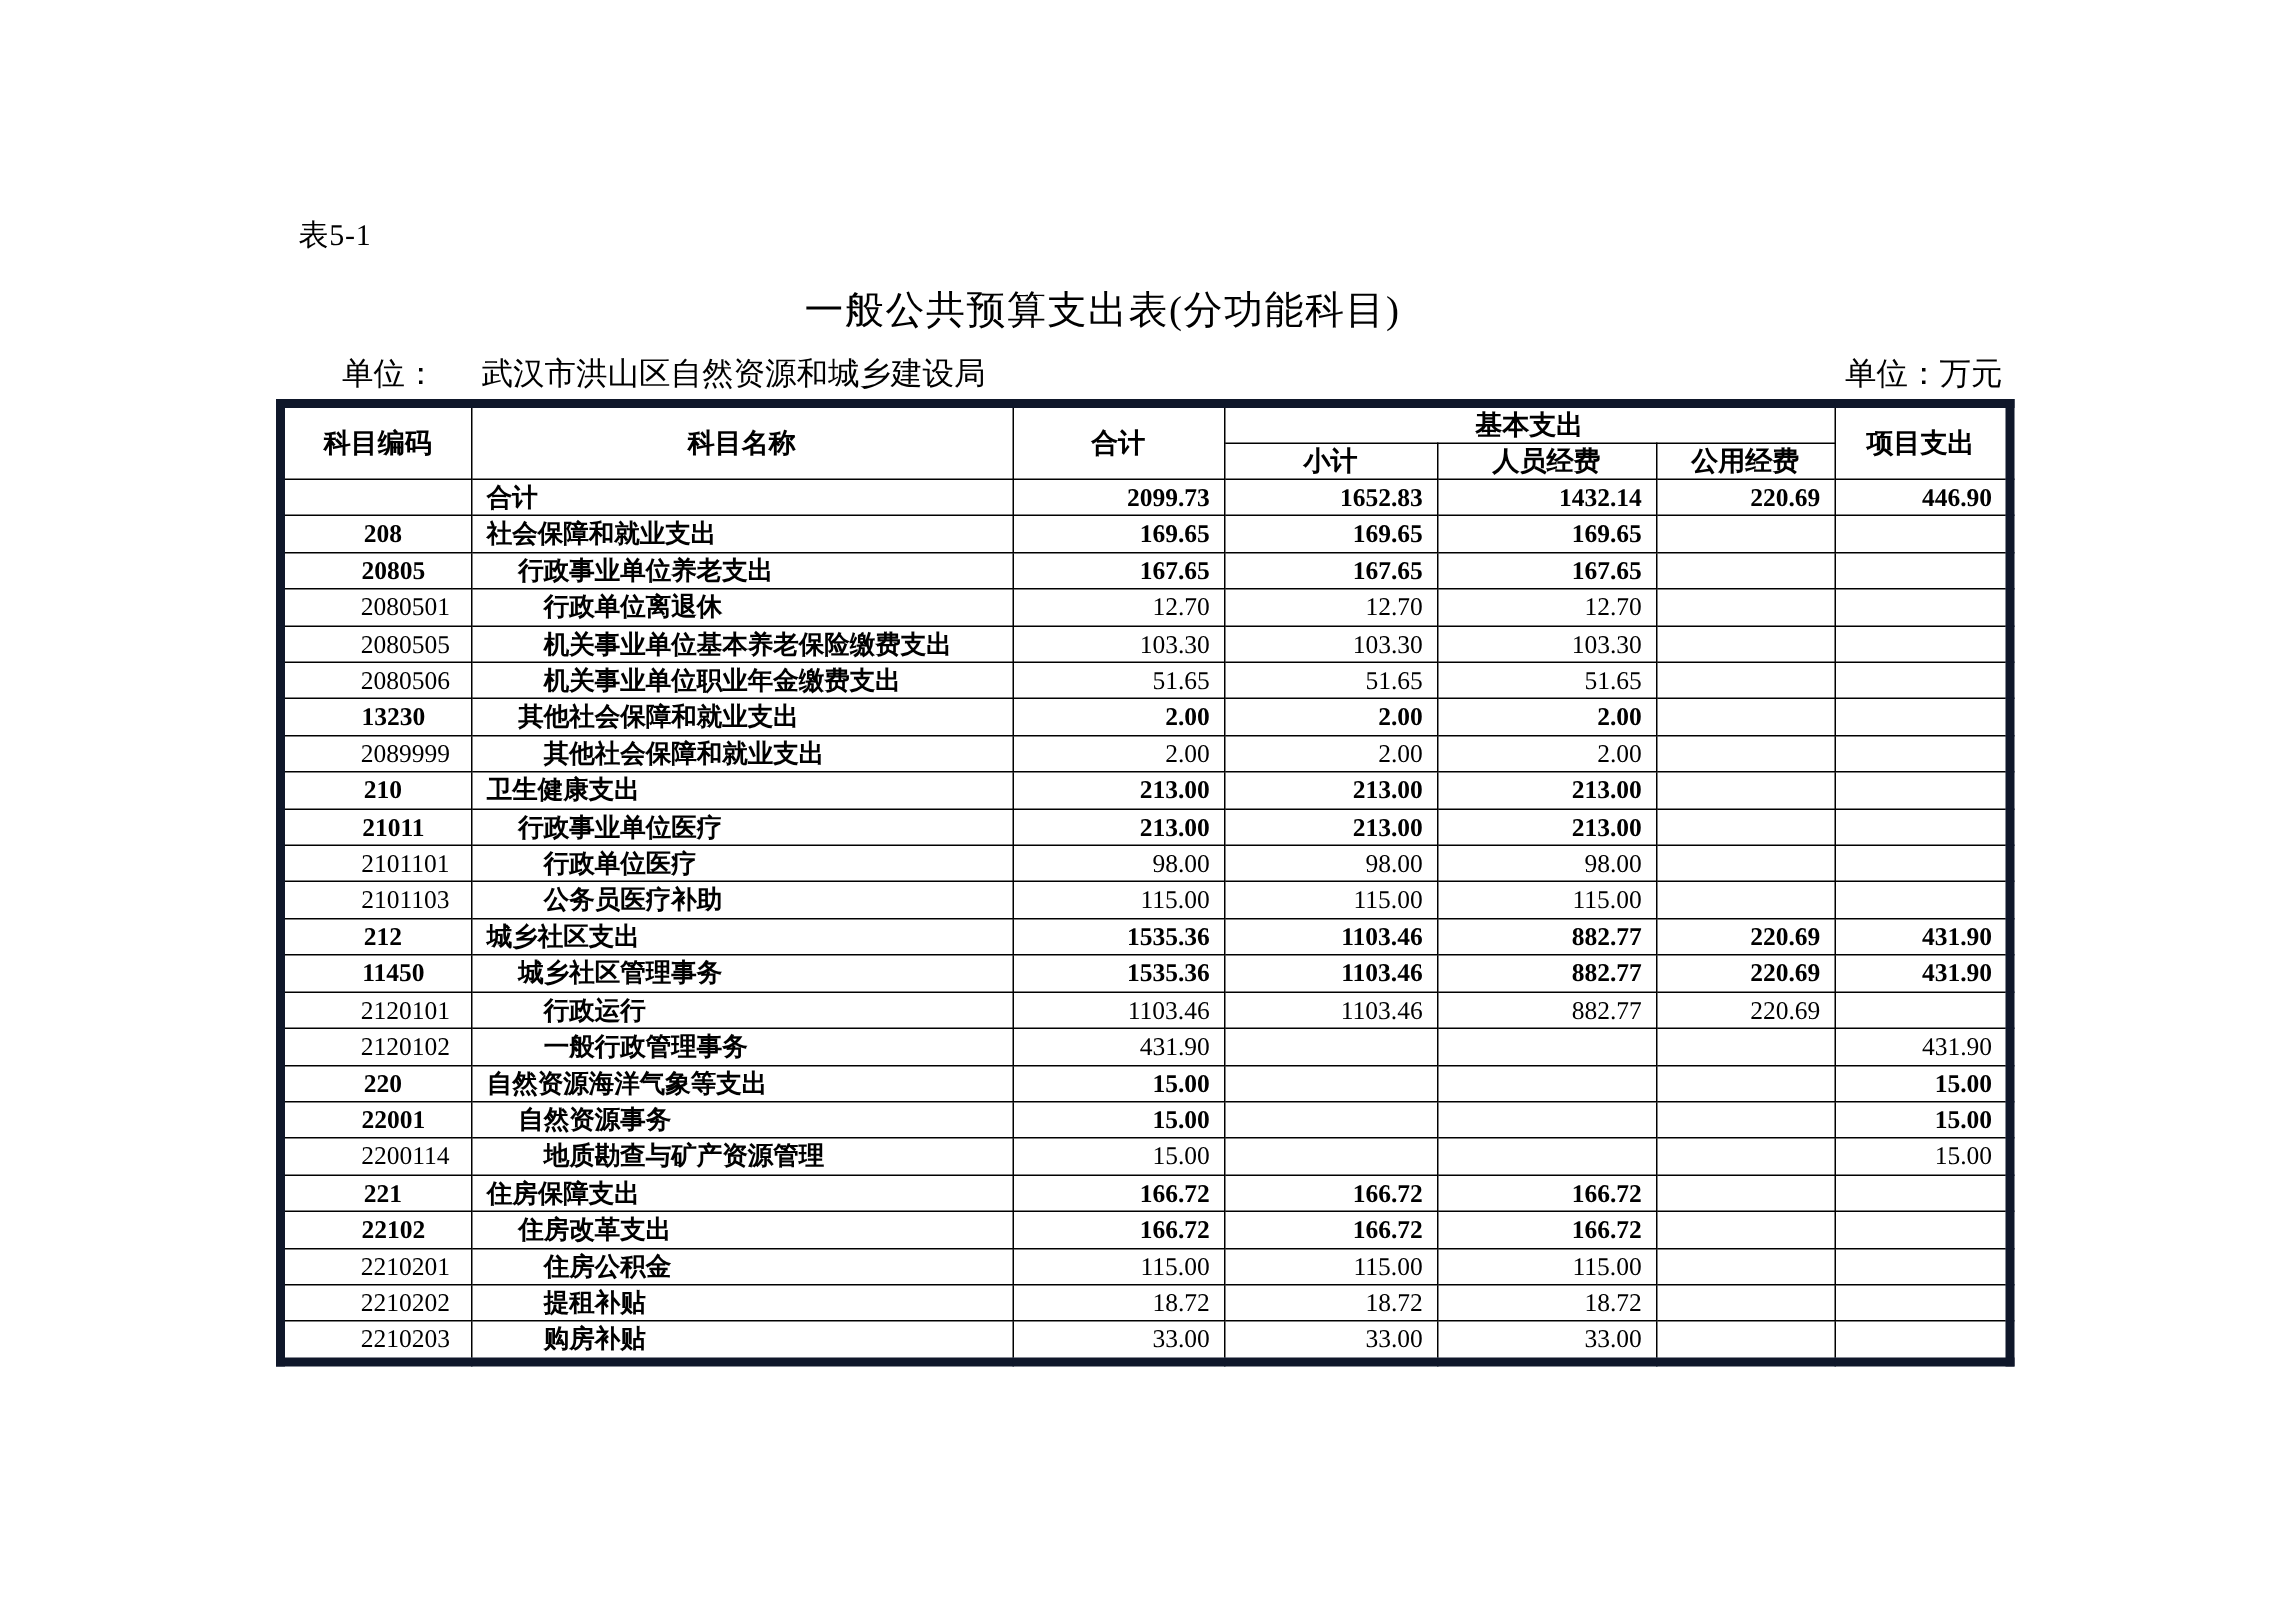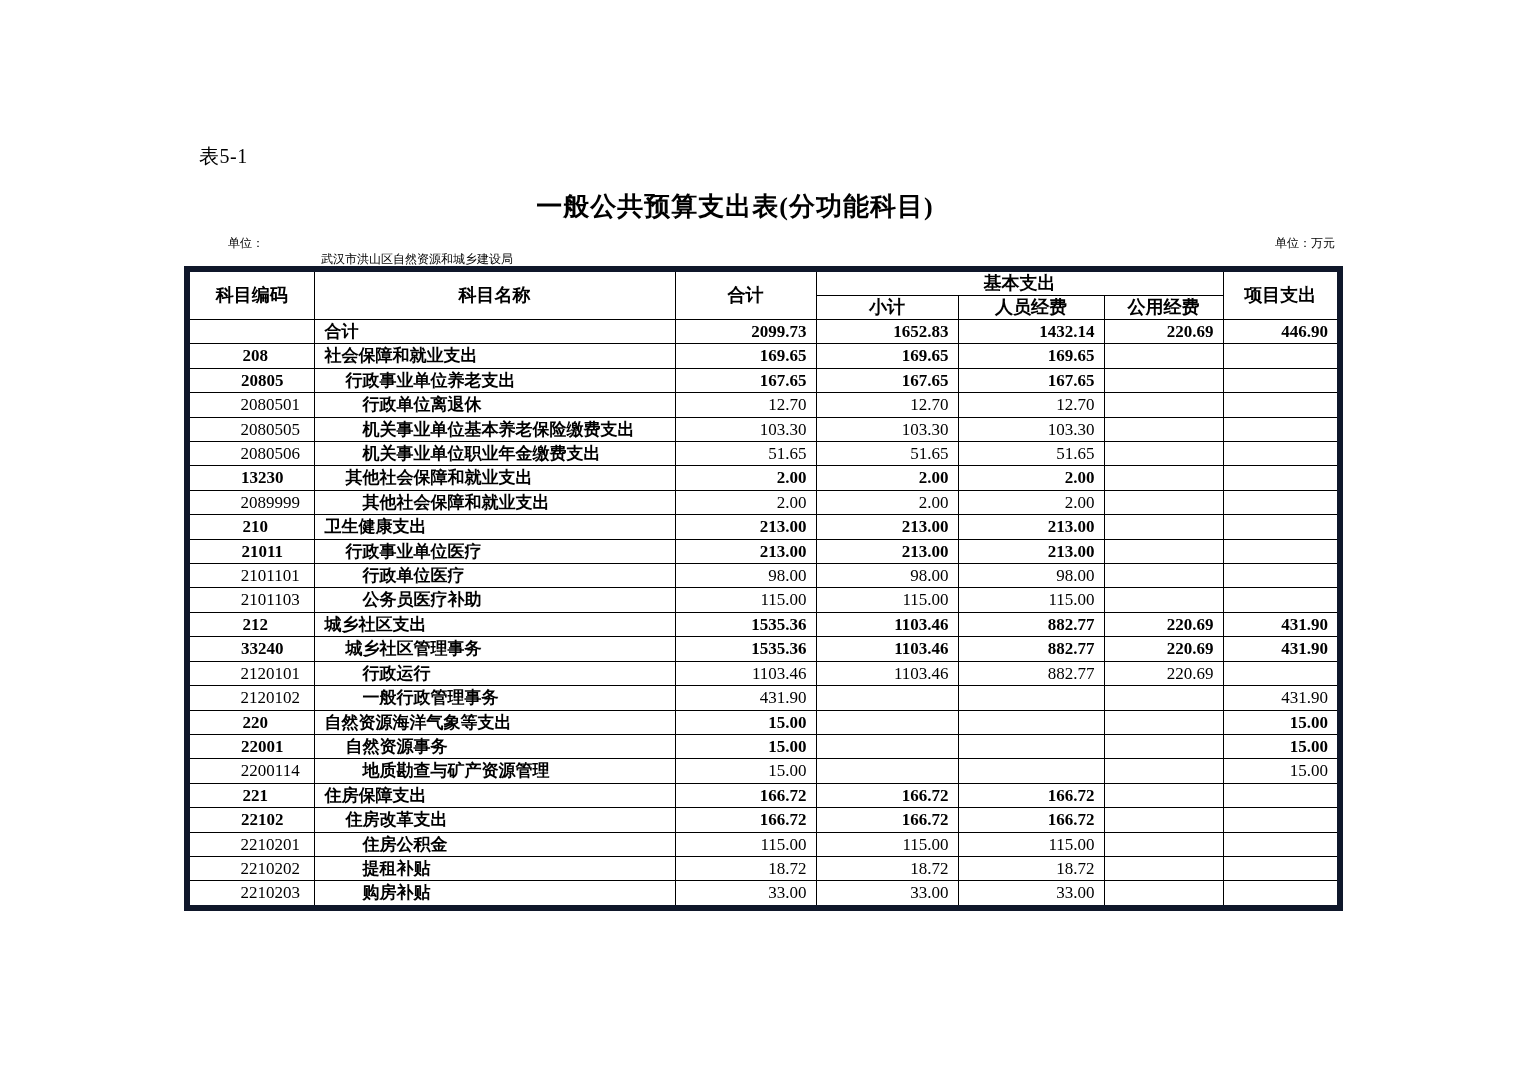--- a/index.html
+++ b/index.html
@@ -10,28 +10,28 @@
     color:#000;
   }
   #page { position:relative; width:1520px; height:1006px; background:#fff; overflow:hidden; }
 
   .table-label {
     position:absolute; left:199px; top:143px;
     font-size:20px; letter-spacing:0.5px;
   }
   .doc-title {
     position:absolute; left:184px; top:189px; width:1102px;
-    text-align:center; font-size:26px; font-weight:bold; letter-spacing:1px;
+    text-align:center; font-size:26px; font-weight:normal; letter-spacing:1px;
   }
   .unit-row {
     position:absolute; left:184px; top:235px; width:1153px;
-    font-size:12px; height:24px;text-decoration:underline;
+    font-size:21px; height:24px;text-decoration:underline;
   }
   .unit-label { position:absolute; left:44px; top:0; }
-  .unit-value { position:absolute; left:137px; top:16px; }
+  .unit-value { position:absolute; left:137px; top:0; }
   .unit-right { position:absolute; right:2px; top:0; }
 
   table.budget {
     position:absolute; left:184px; top:266px; width:1153px;
     border-collapse:collapse; table-layout:fixed;
     border:6px solid #0f172a;
   }
   .budget th, .budget td {
     border:1px solid #000;
     font-size:17px;
@@ -205,21 +205,21 @@
         <tr class="level1 bold">
       <td class="code">212</td>
       <td class="name">城乡社区支出</td>
       <td class="num">1535.36</td>
       <td class="num">1103.46</td>
       <td class="num">882.77</td>
       <td class="num">220.69</td>
       <td class="num">431.90</td>
     </tr>
         <tr class="level2 bold">
-      <td class="code">33240</td>
+      <td class="code">11450</td>
       <td class="name">城乡社区管理事务</td>
       <td class="num">1535.36</td>
       <td class="num">1103.46</td>
       <td class="num">882.77</td>
       <td class="num">220.69</td>
       <td class="num">431.90</td>
     </tr>
         <tr class="level3">
       <td class="code">2120101</td>
       <td class="name">行政运行</td>

